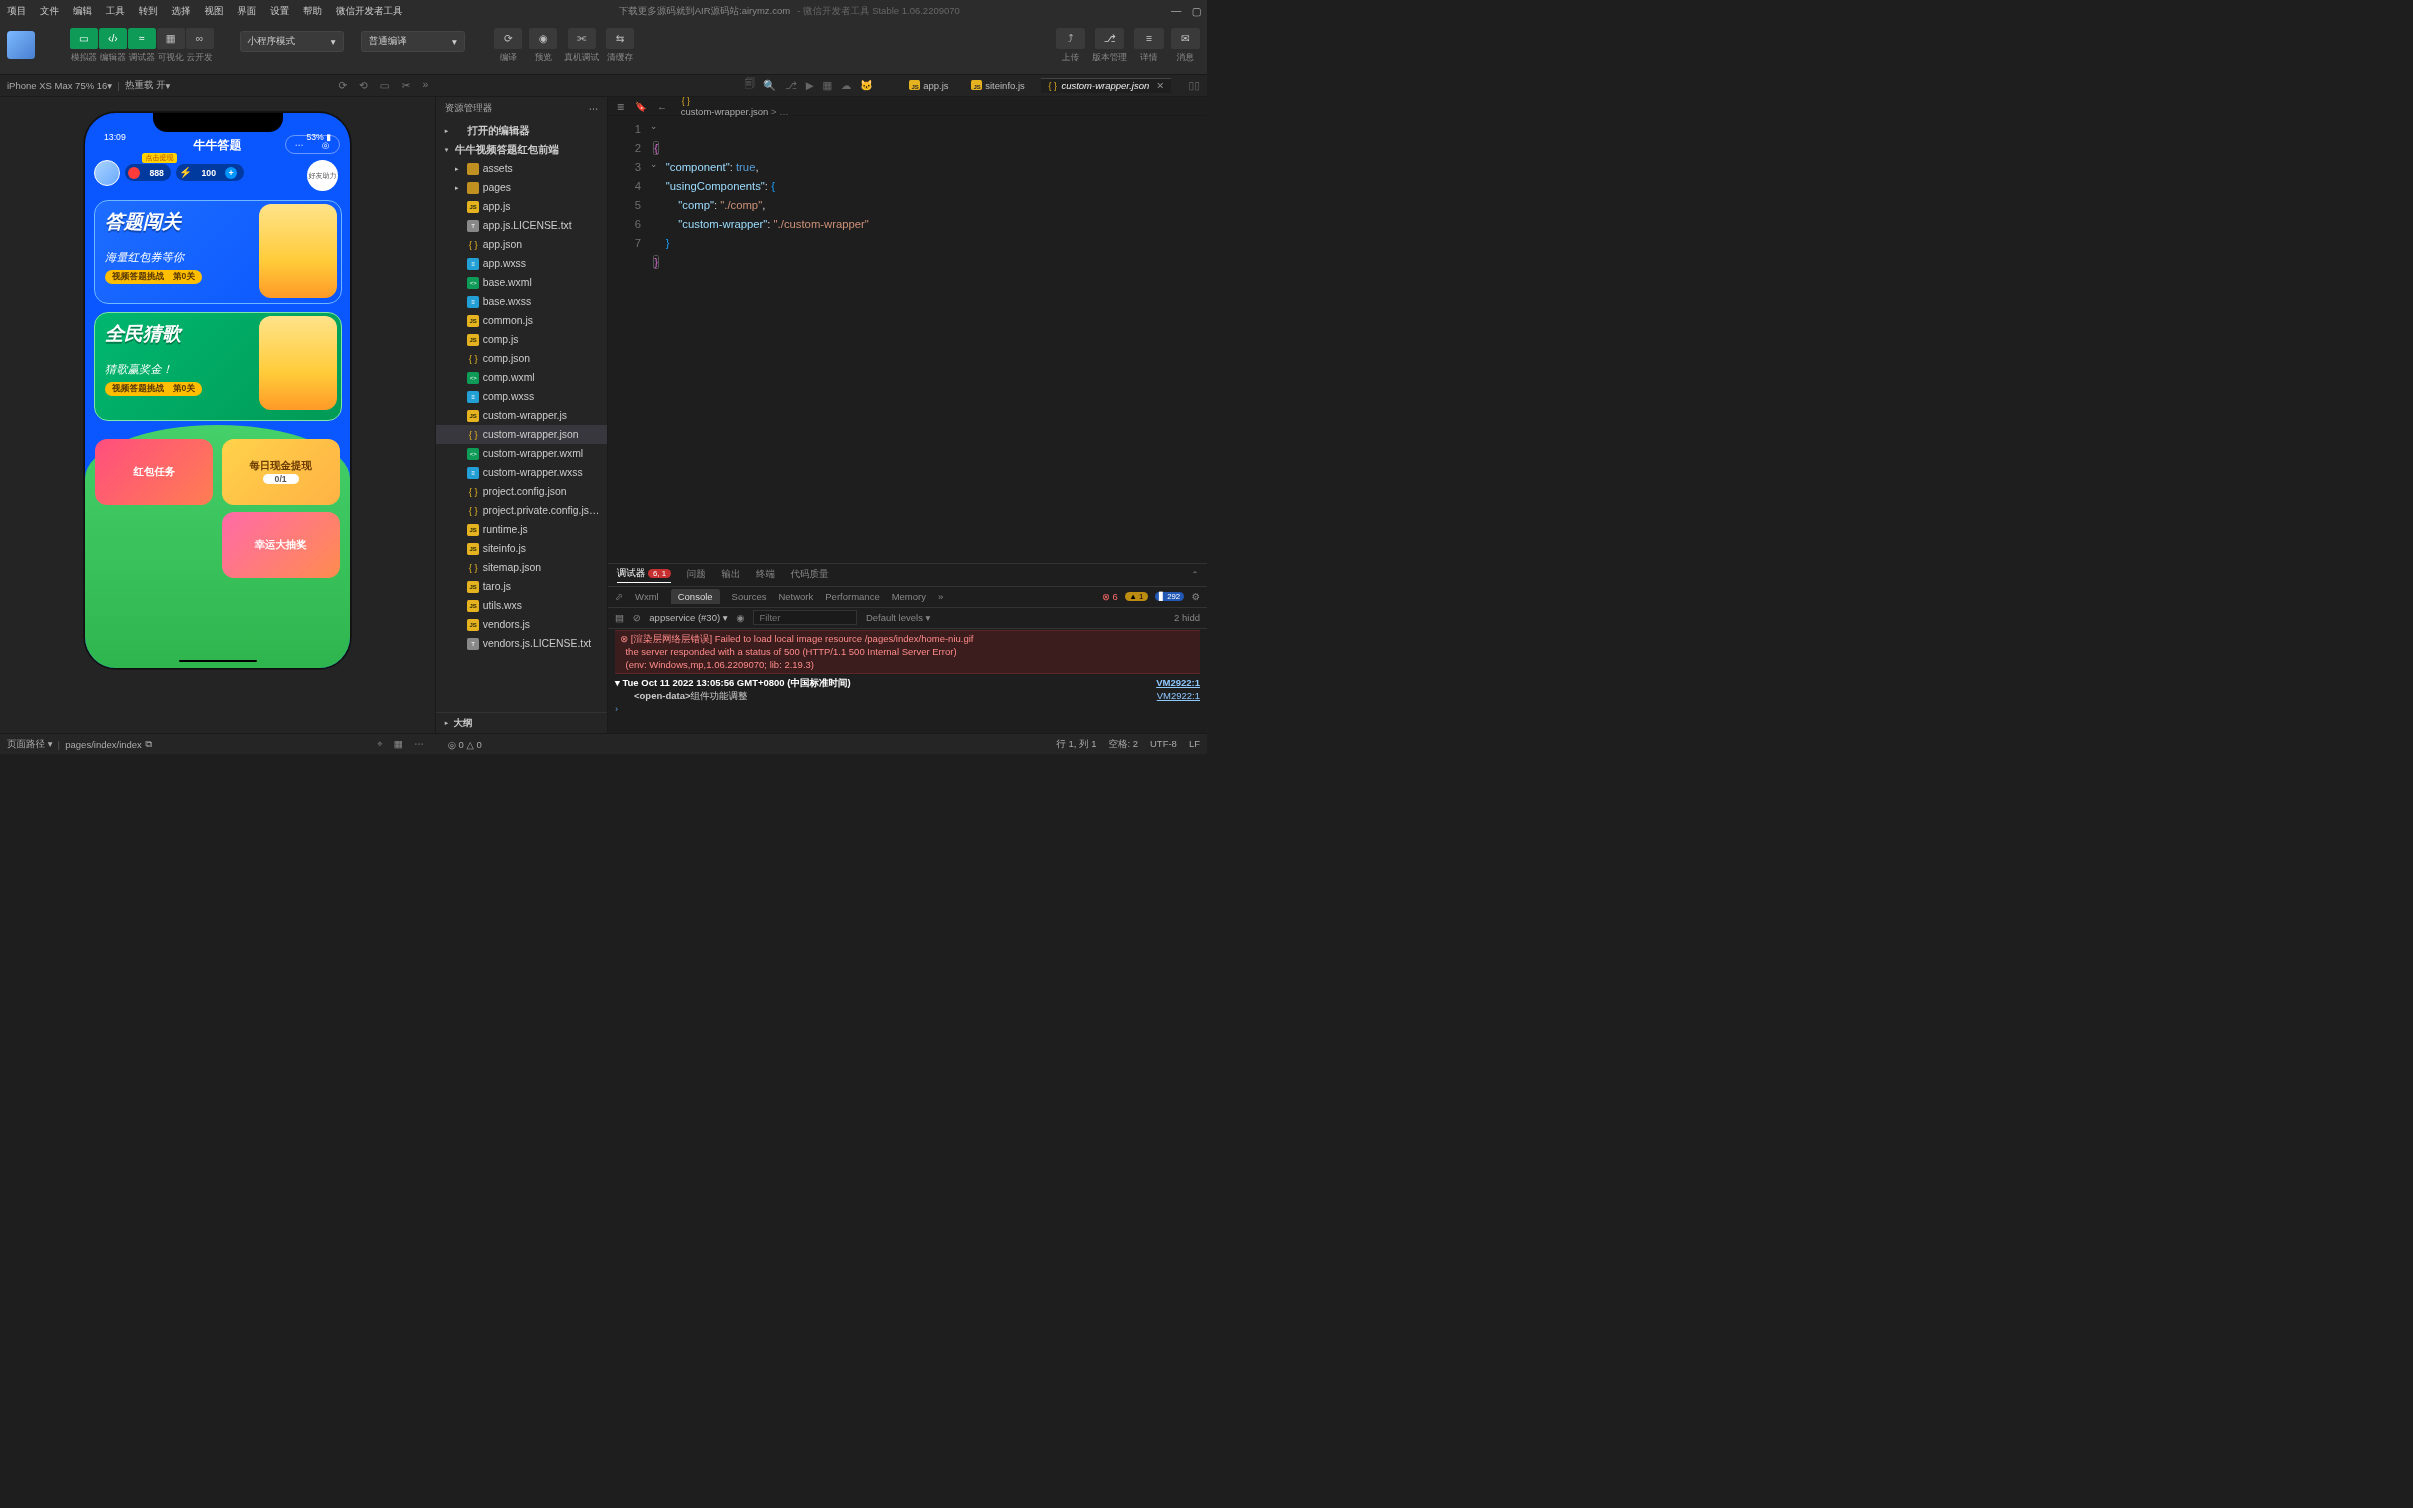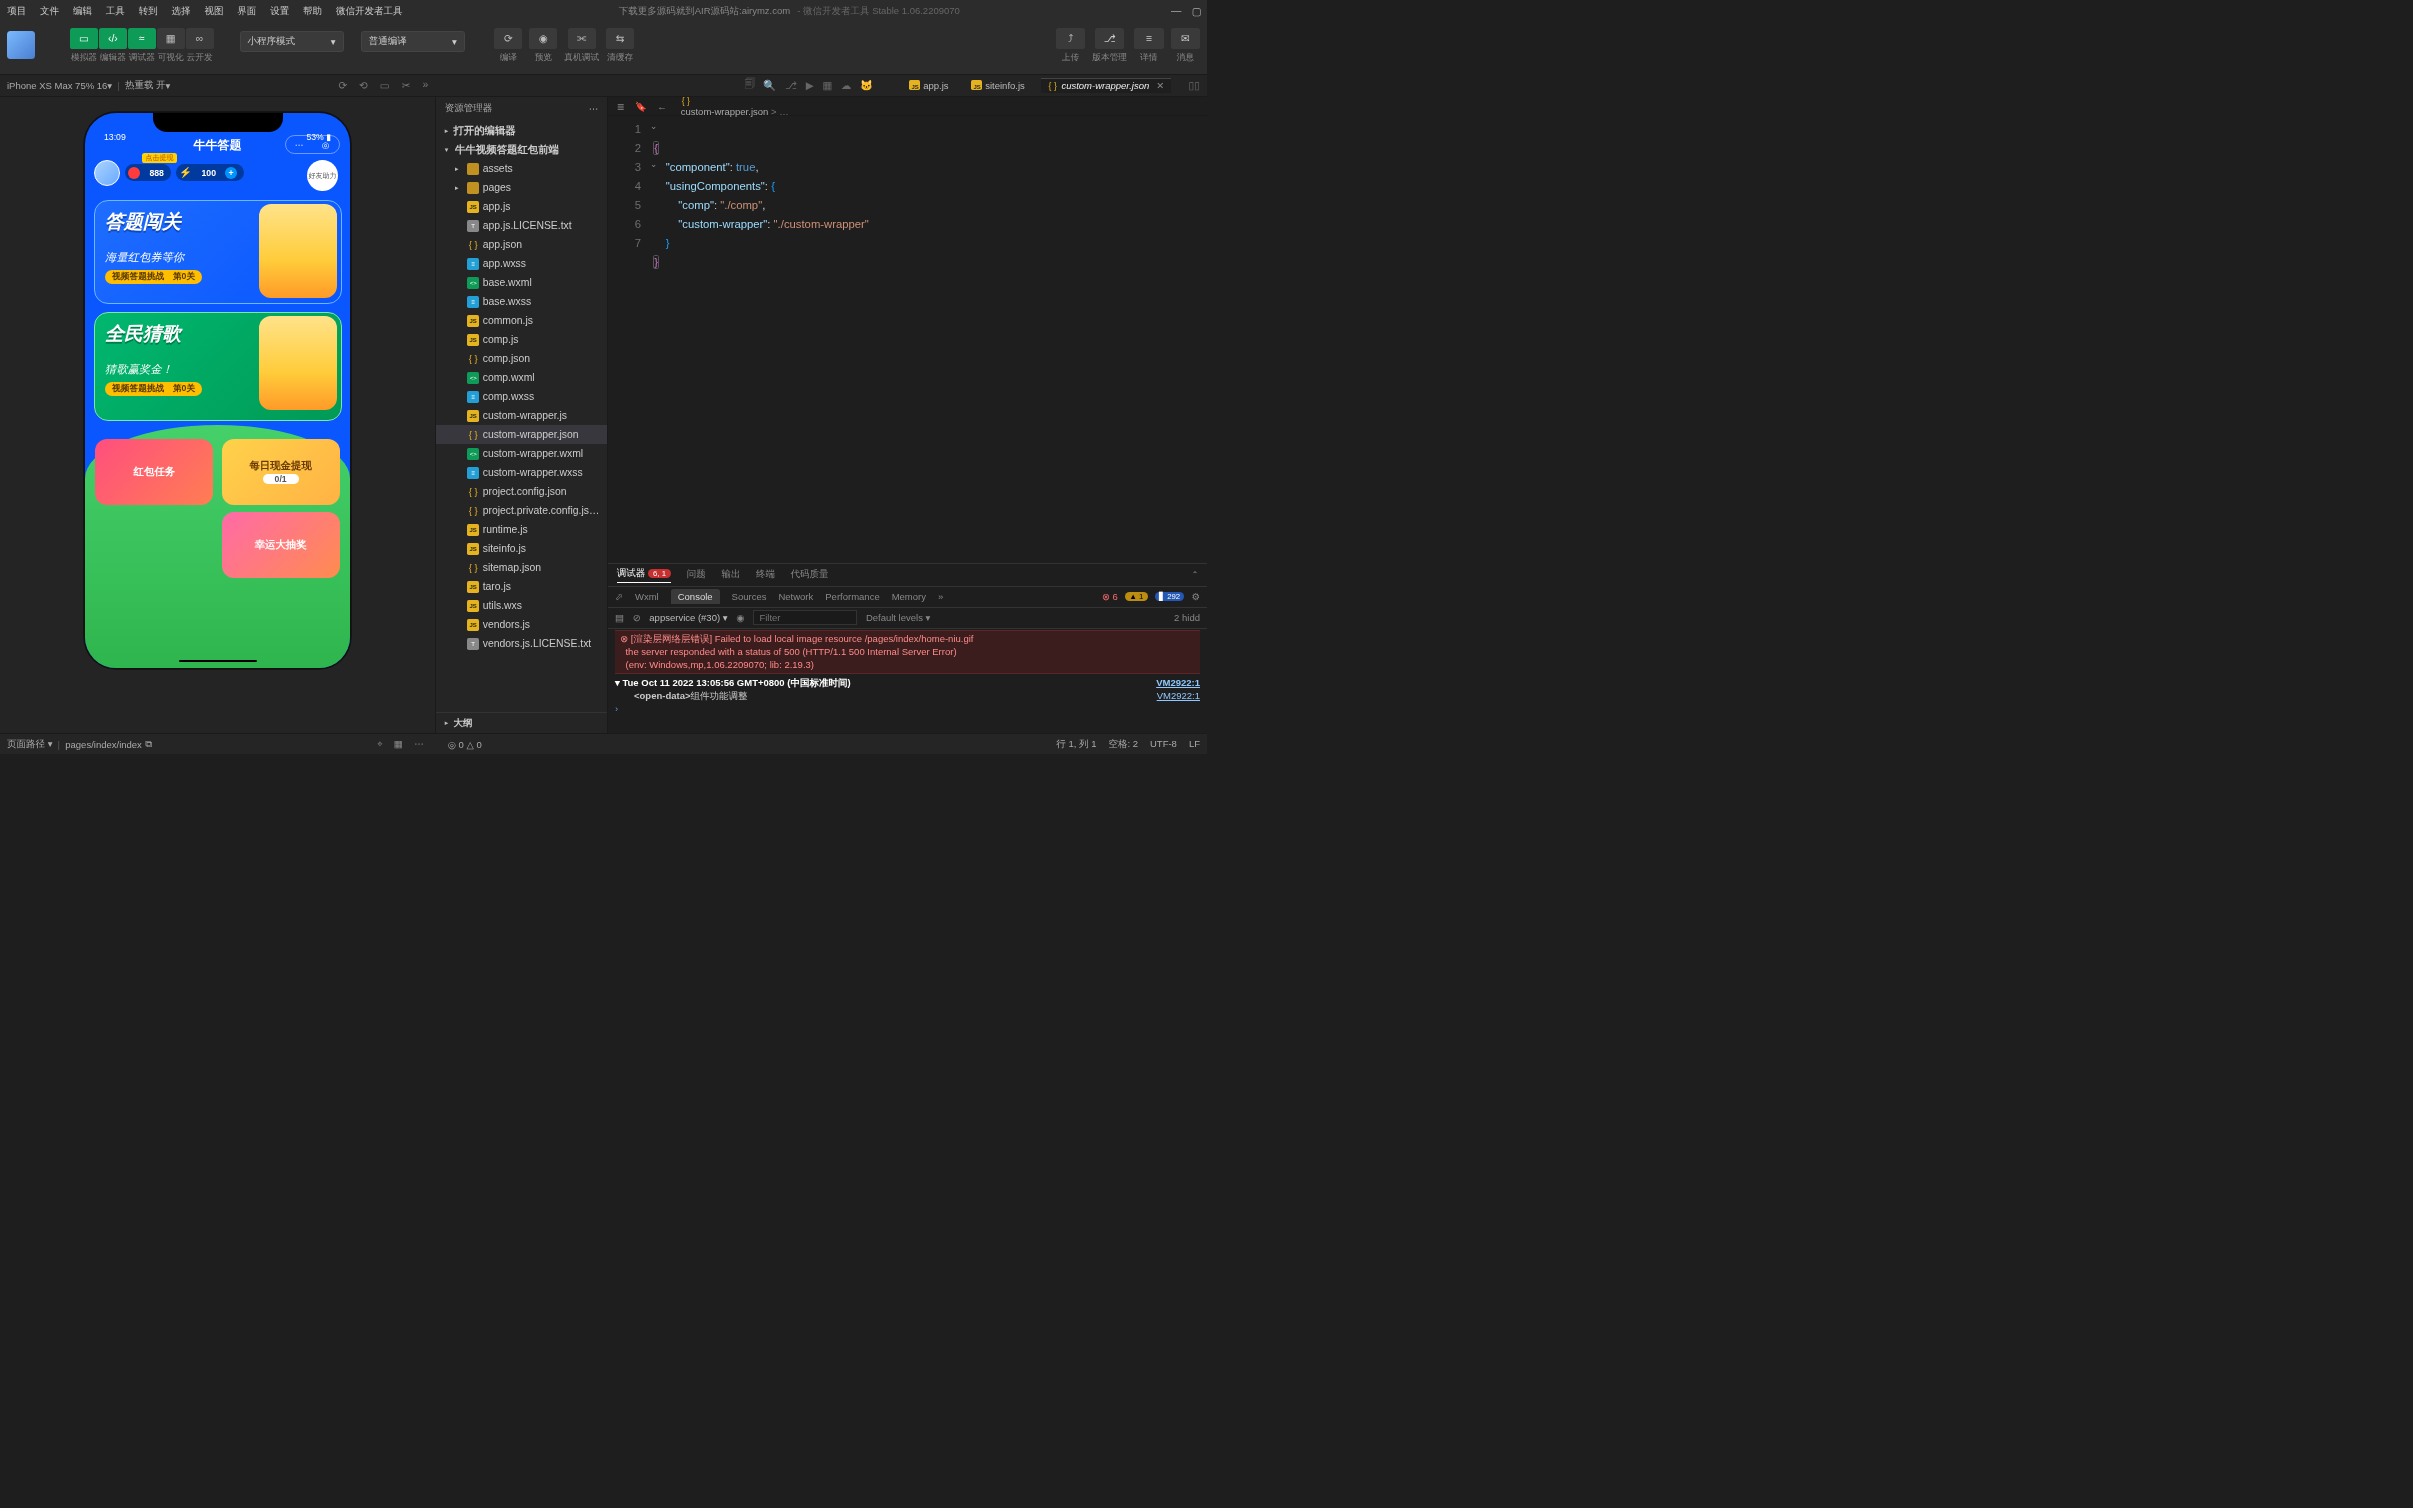--- a/index.html
+++ b/index.html
@@ -325,21 +325,21 @@
   </div>
 
   <div class="explorer">
     <div class="expHeader">
       <span>资源管理器</span>
       <span>⋯</span>
     </div>
     <div class="tree" id="tree">
         <div class="row">
           <span class="chev">▸</span>
-          <b style="margin-left:0">打开的编辑器</b>
+          <b style="margin-left:14px">打开的编辑器</b>
         </div>
         <div class="row">
           <span class="chev">▾</span>
           <b style="margin-left:1.7px">牛牛视频答题红包前端</b>
         </div>
         <div class="row" style="padding-left: 19px;">
           <span class="chev">▸</span>
           <span class="ficon ic-folder"></span>
           <span>assets</span>
         </div>

